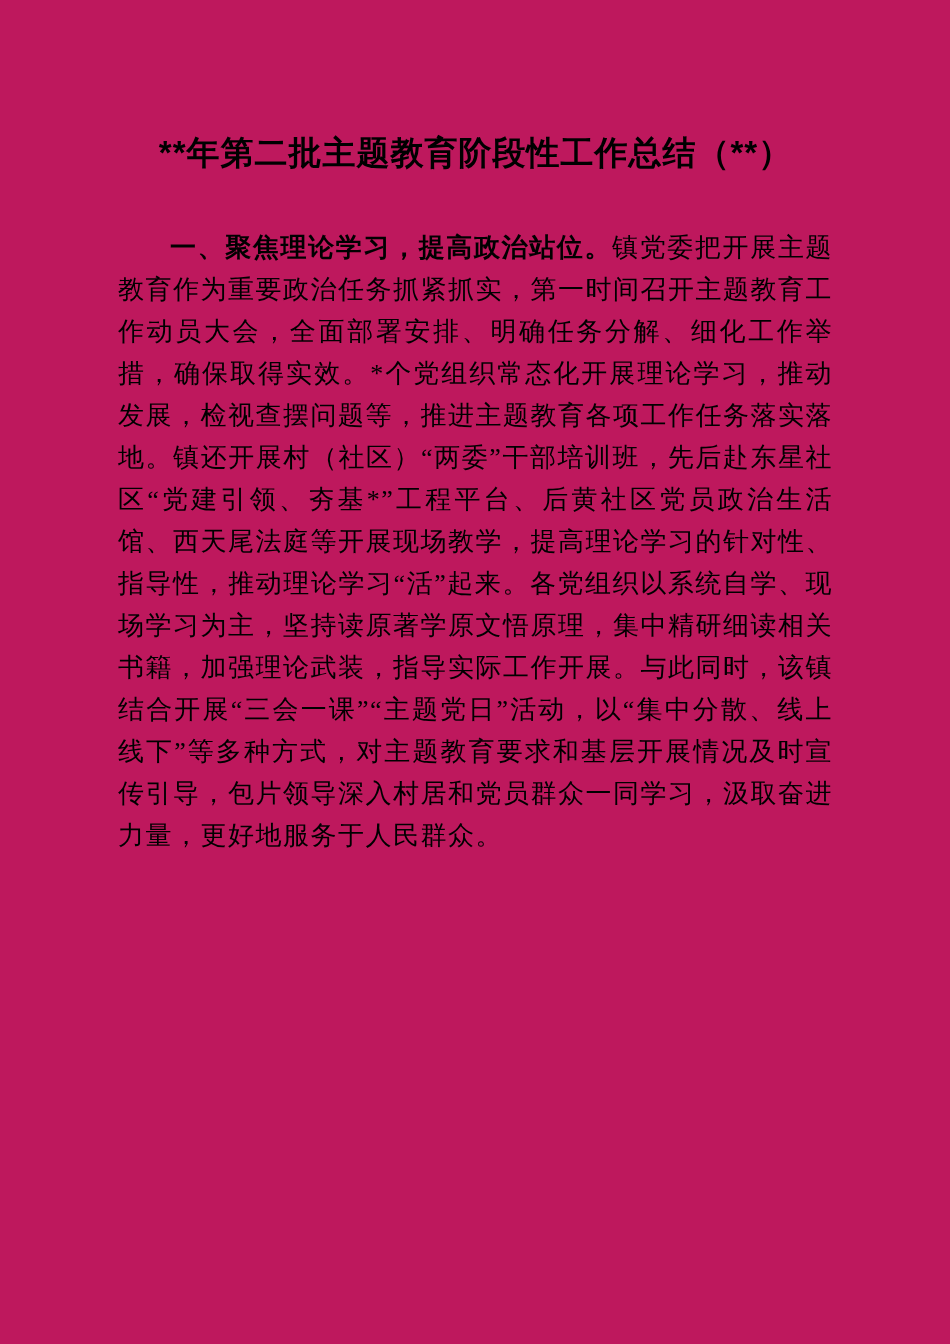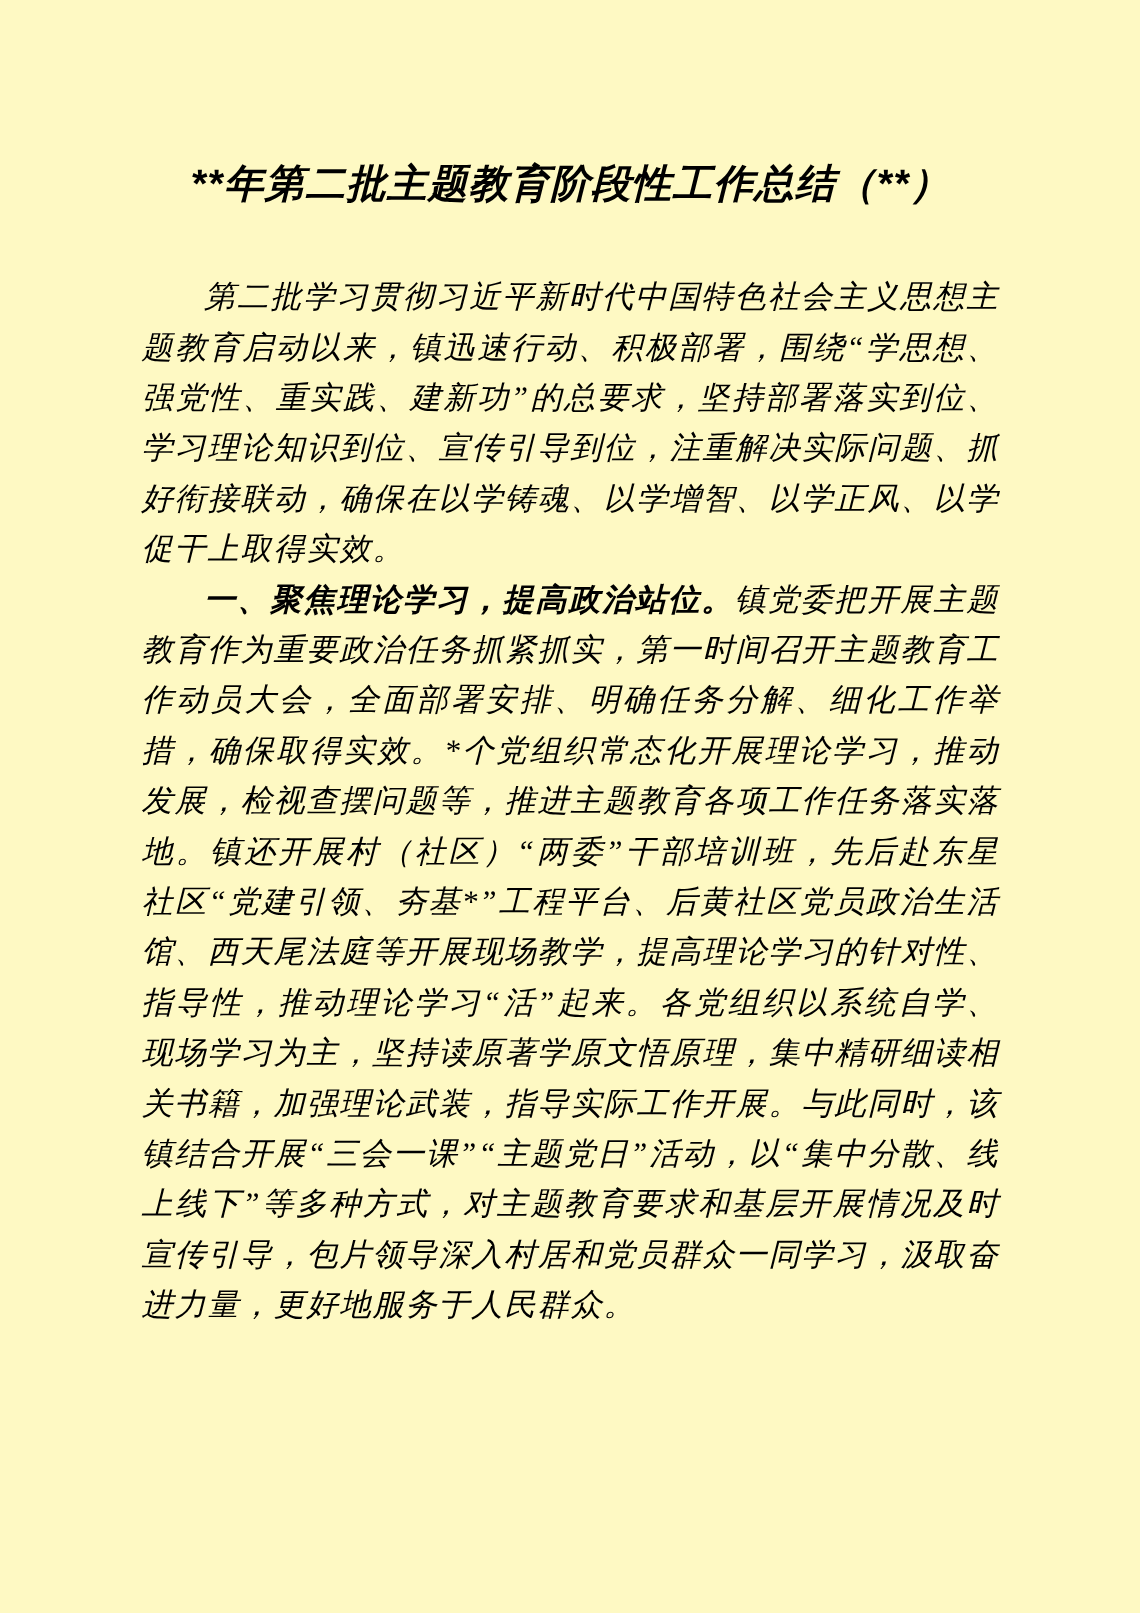--- a/index.html
+++ b/index.html
@@ -5,27 +5,26 @@
   html, body {
     margin: 0;
     padding: 0;
     background: #ffffff;
   }
   .page {
     position: relative;
     width: 950px;
     height: 1344px;
     margin: 0 auto;
-    background: #fef9c3;
+    background: #be185d;
     box-sizing: border-box;
     padding: 132px 117px 0 118px;
     overflow: hidden;
     font-family: "Liberation Serif", "DejaVu Serif", serif;
     color: #000000;
-    font-style: italic;
   }
   .doc-title {
     margin: 0 0 52px 0;
     text-align: center;
     font-size: 33px;
     line-height: 1.3;
     font-weight: bold;
     letter-spacing: 1px;
     font-family: "Liberation Sans", "DejaVu Sans", sans-serif;
     color: #000000;
@@ -47,19 +46,16 @@
   }
 </style>
 </head>
 <body>
 
 <div class="page">
   <h1 class="doc-title">**年第二批主题教育阶段性工作总结（**）</h1>
 
   <div class="doc-body">
     <p class="para">
-      <span>第二批学习贯彻习近平新时代中国特色社会主义思想主题教育启动以来，镇迅速行动、积极部署，围绕“学思想、强党性、重实践、建新功”的总要求，坚持部署落实到位、学习理论知识到位、宣传引导到位，注重解决实际问题、抓好衔接联动，确保在以学铸魂、以学增智、以学正风、以学促干上取得实效。</span>
-    </p>
-    <p class="para">
       <span class="para-lead">一、聚焦理论学习，提高政治站位。</span><span>镇党委把开展主题教育作为重要政治任务抓紧抓实，第一时间召开主题教育工作动员大会，全面部署安排、明确任务分解、细化工作举措，确保取得实效。*个党组织常态化开展理论学习，推动发展，检视查摆问题等，推进主题教育各项工作任务落实落地。镇还开展村（社区）“两委”干部培训班，先后赴东星社区“党建引领、夯基*”工程平台、后黄社区党员政治生活馆、西天尾法庭等开展现场教学，提高理论学习的针对性、指导性，推动理论学习“活”起来。各党组织以系统自学、现场学习为主，坚持读原著学原文悟原理，集中精研细读相关书籍，加强理论武装，指导实际工作开展。与此同时，该镇结合开展“三会一课”“主题党日”活动，以“集中分散、线上线下”等多种方式，对主题教育要求和基层开展情况及时宣传引导，包片领导深入村居和党员群众一同学习，汲取奋进力量，更好地服务于人民群众。</span>
     </p>
   </div>
 </div>
 
 </body></html>

